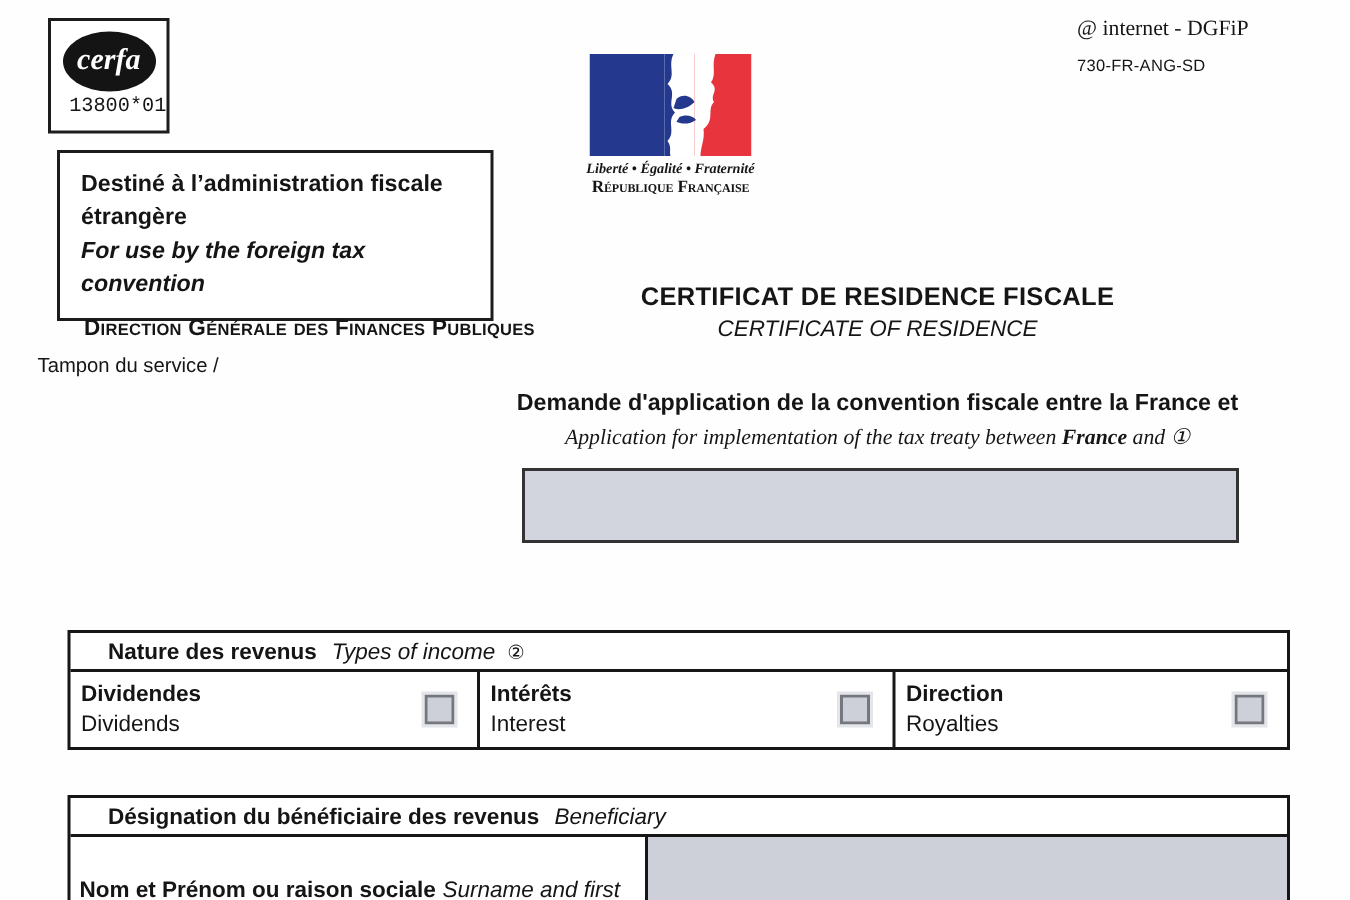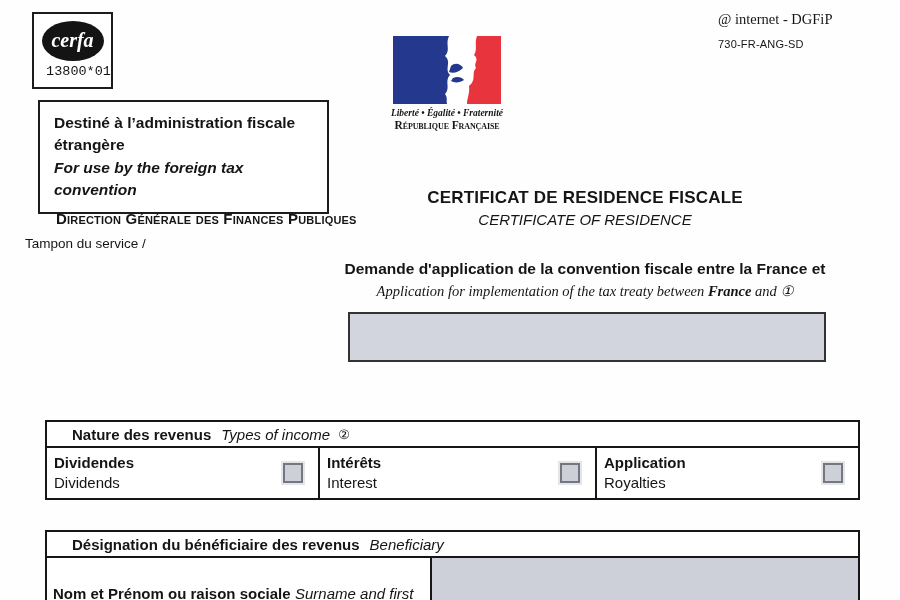--- a/index.html
+++ b/index.html
@@ -137,21 +137,21 @@
     </div>
     <div class="income-cell c2">
       <div>
         <div class="lbl-fr">Intérêts</div>
         <div class="lbl-en">Interest</div>
       </div>
       <div class="checkbox"></div>
     </div>
     <div class="income-cell c3">
       <div>
-        <div class="lbl-fr">Application</div>
+        <div class="lbl-fr">Direction</div>
         <div class="lbl-en">Royalties</div>
       </div>
       <div class="checkbox"></div>
     </div>
   </div>
 </div>
 
 <div class="abs tbl benef-tbl">
   <div class="tbl-header">
     <span class="hdr-fr">Désignation du bénéficiaire des revenus</span>

